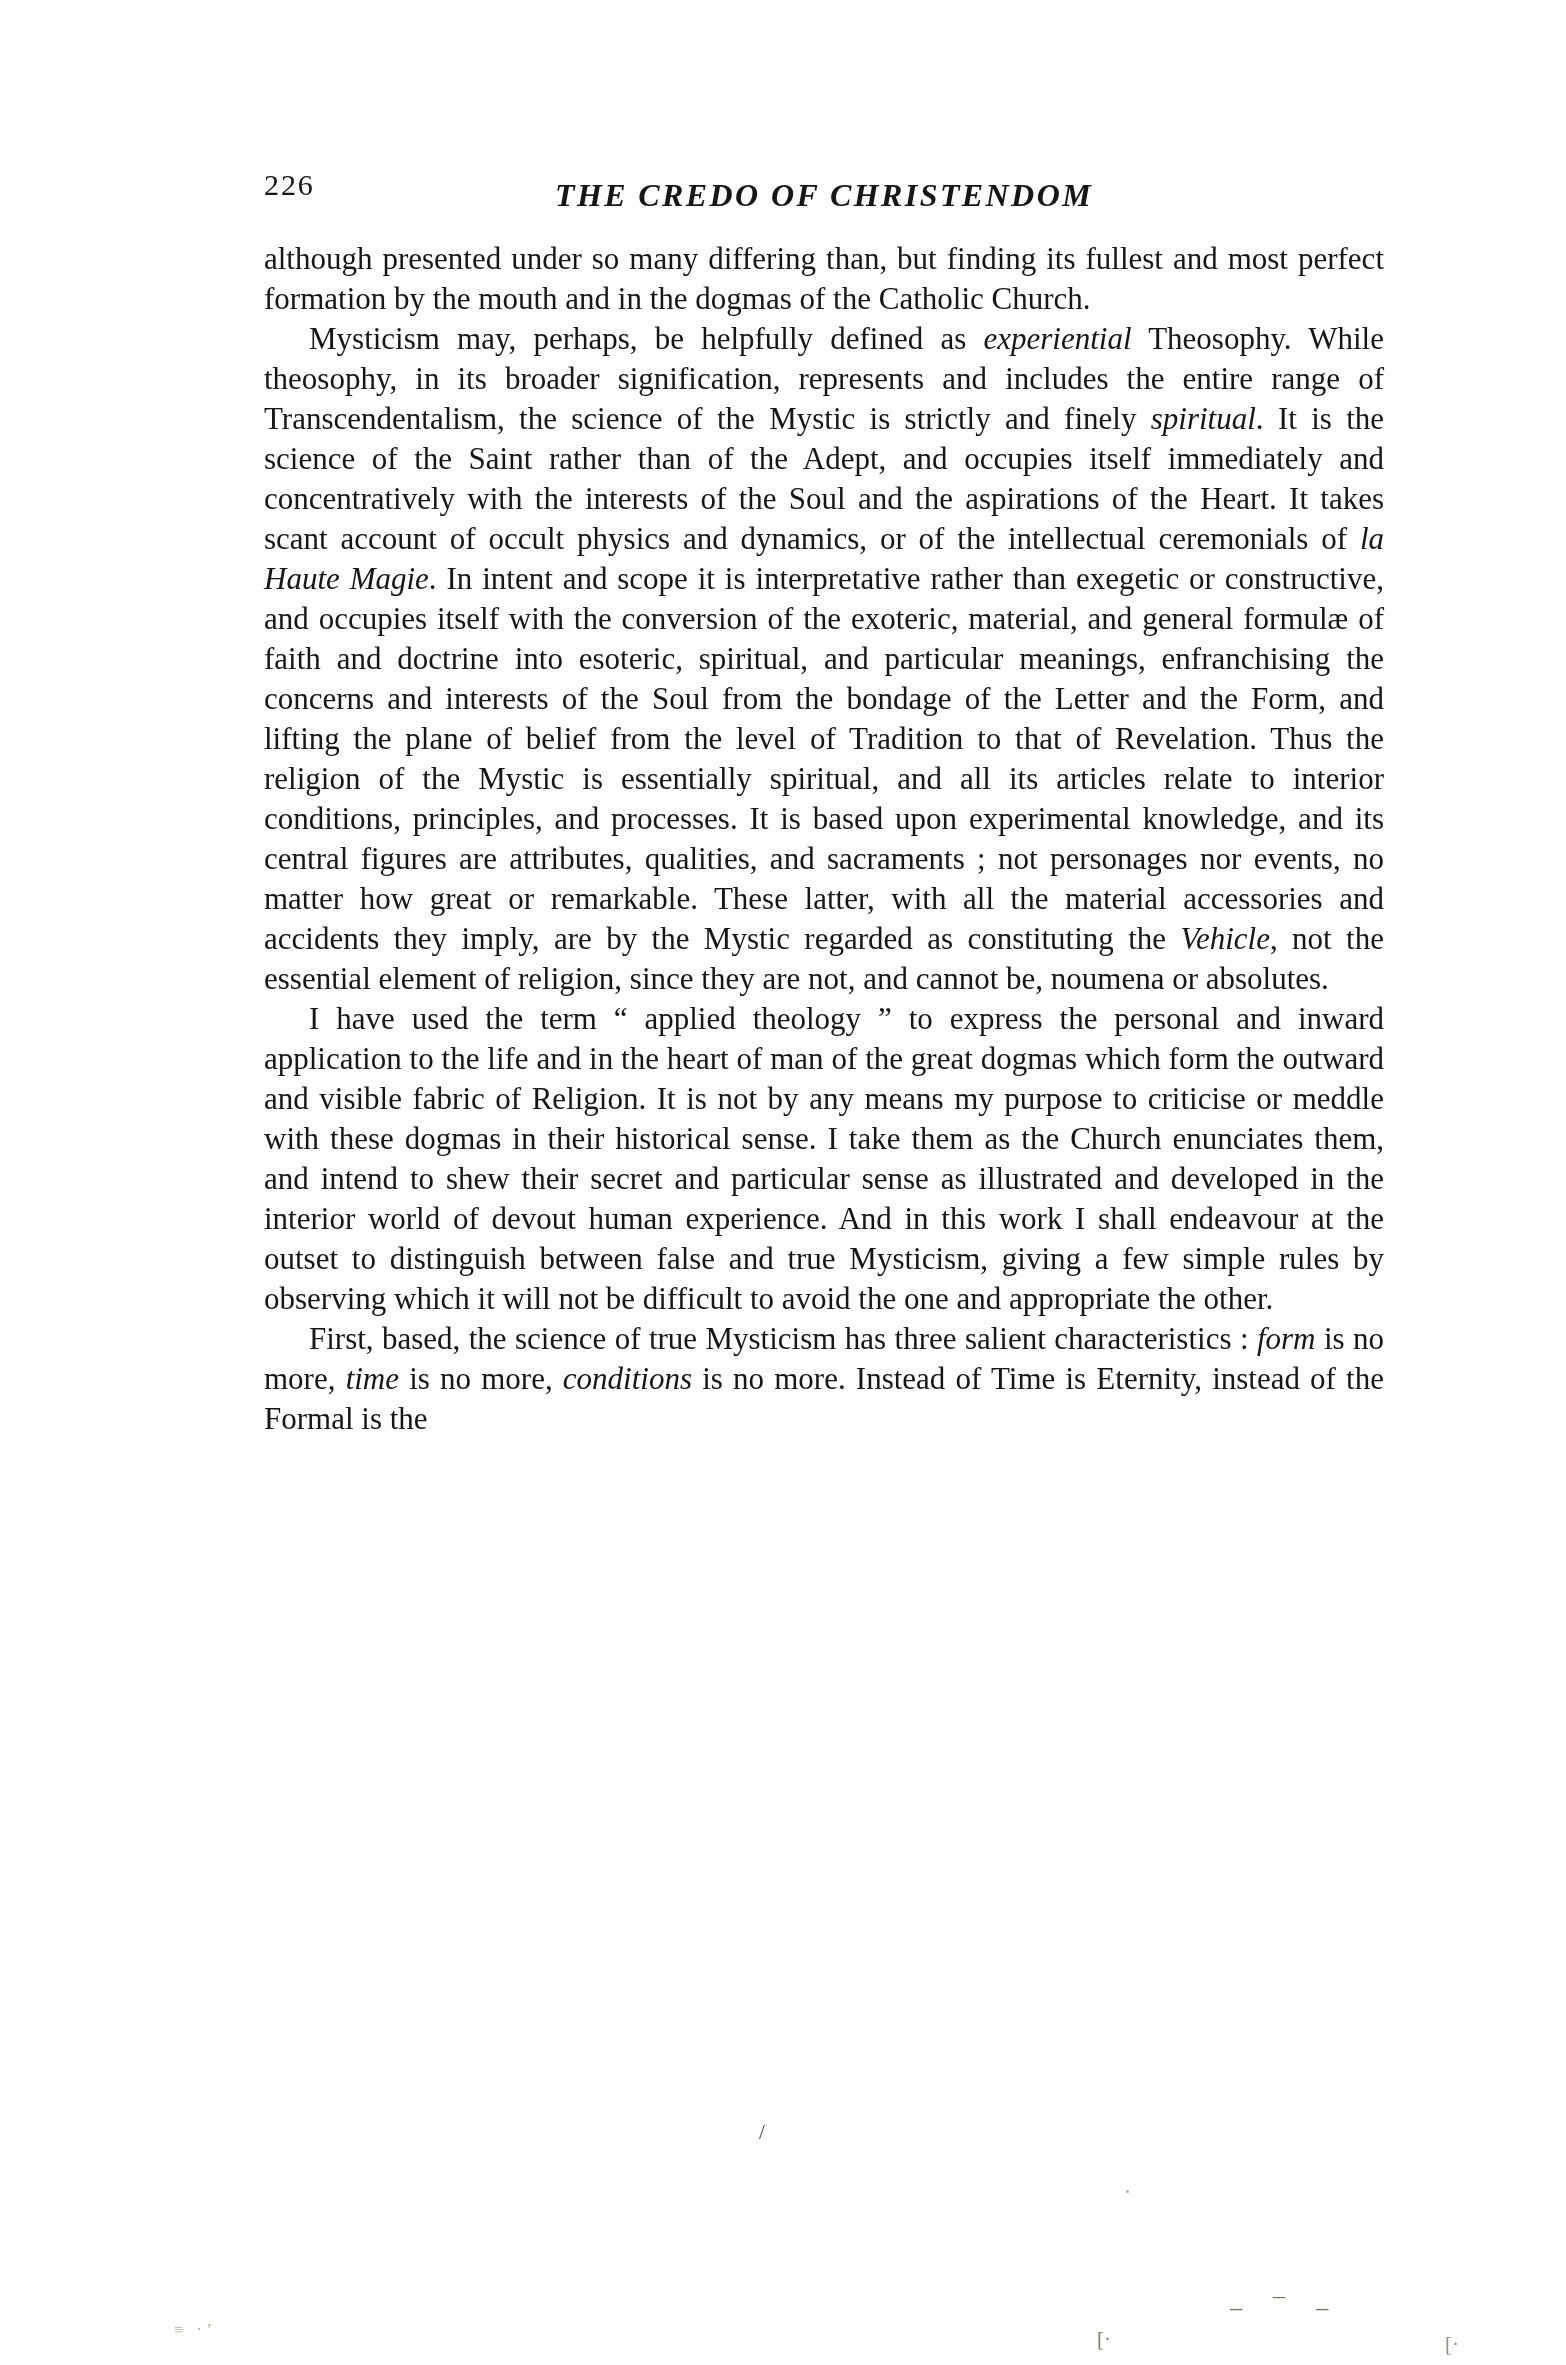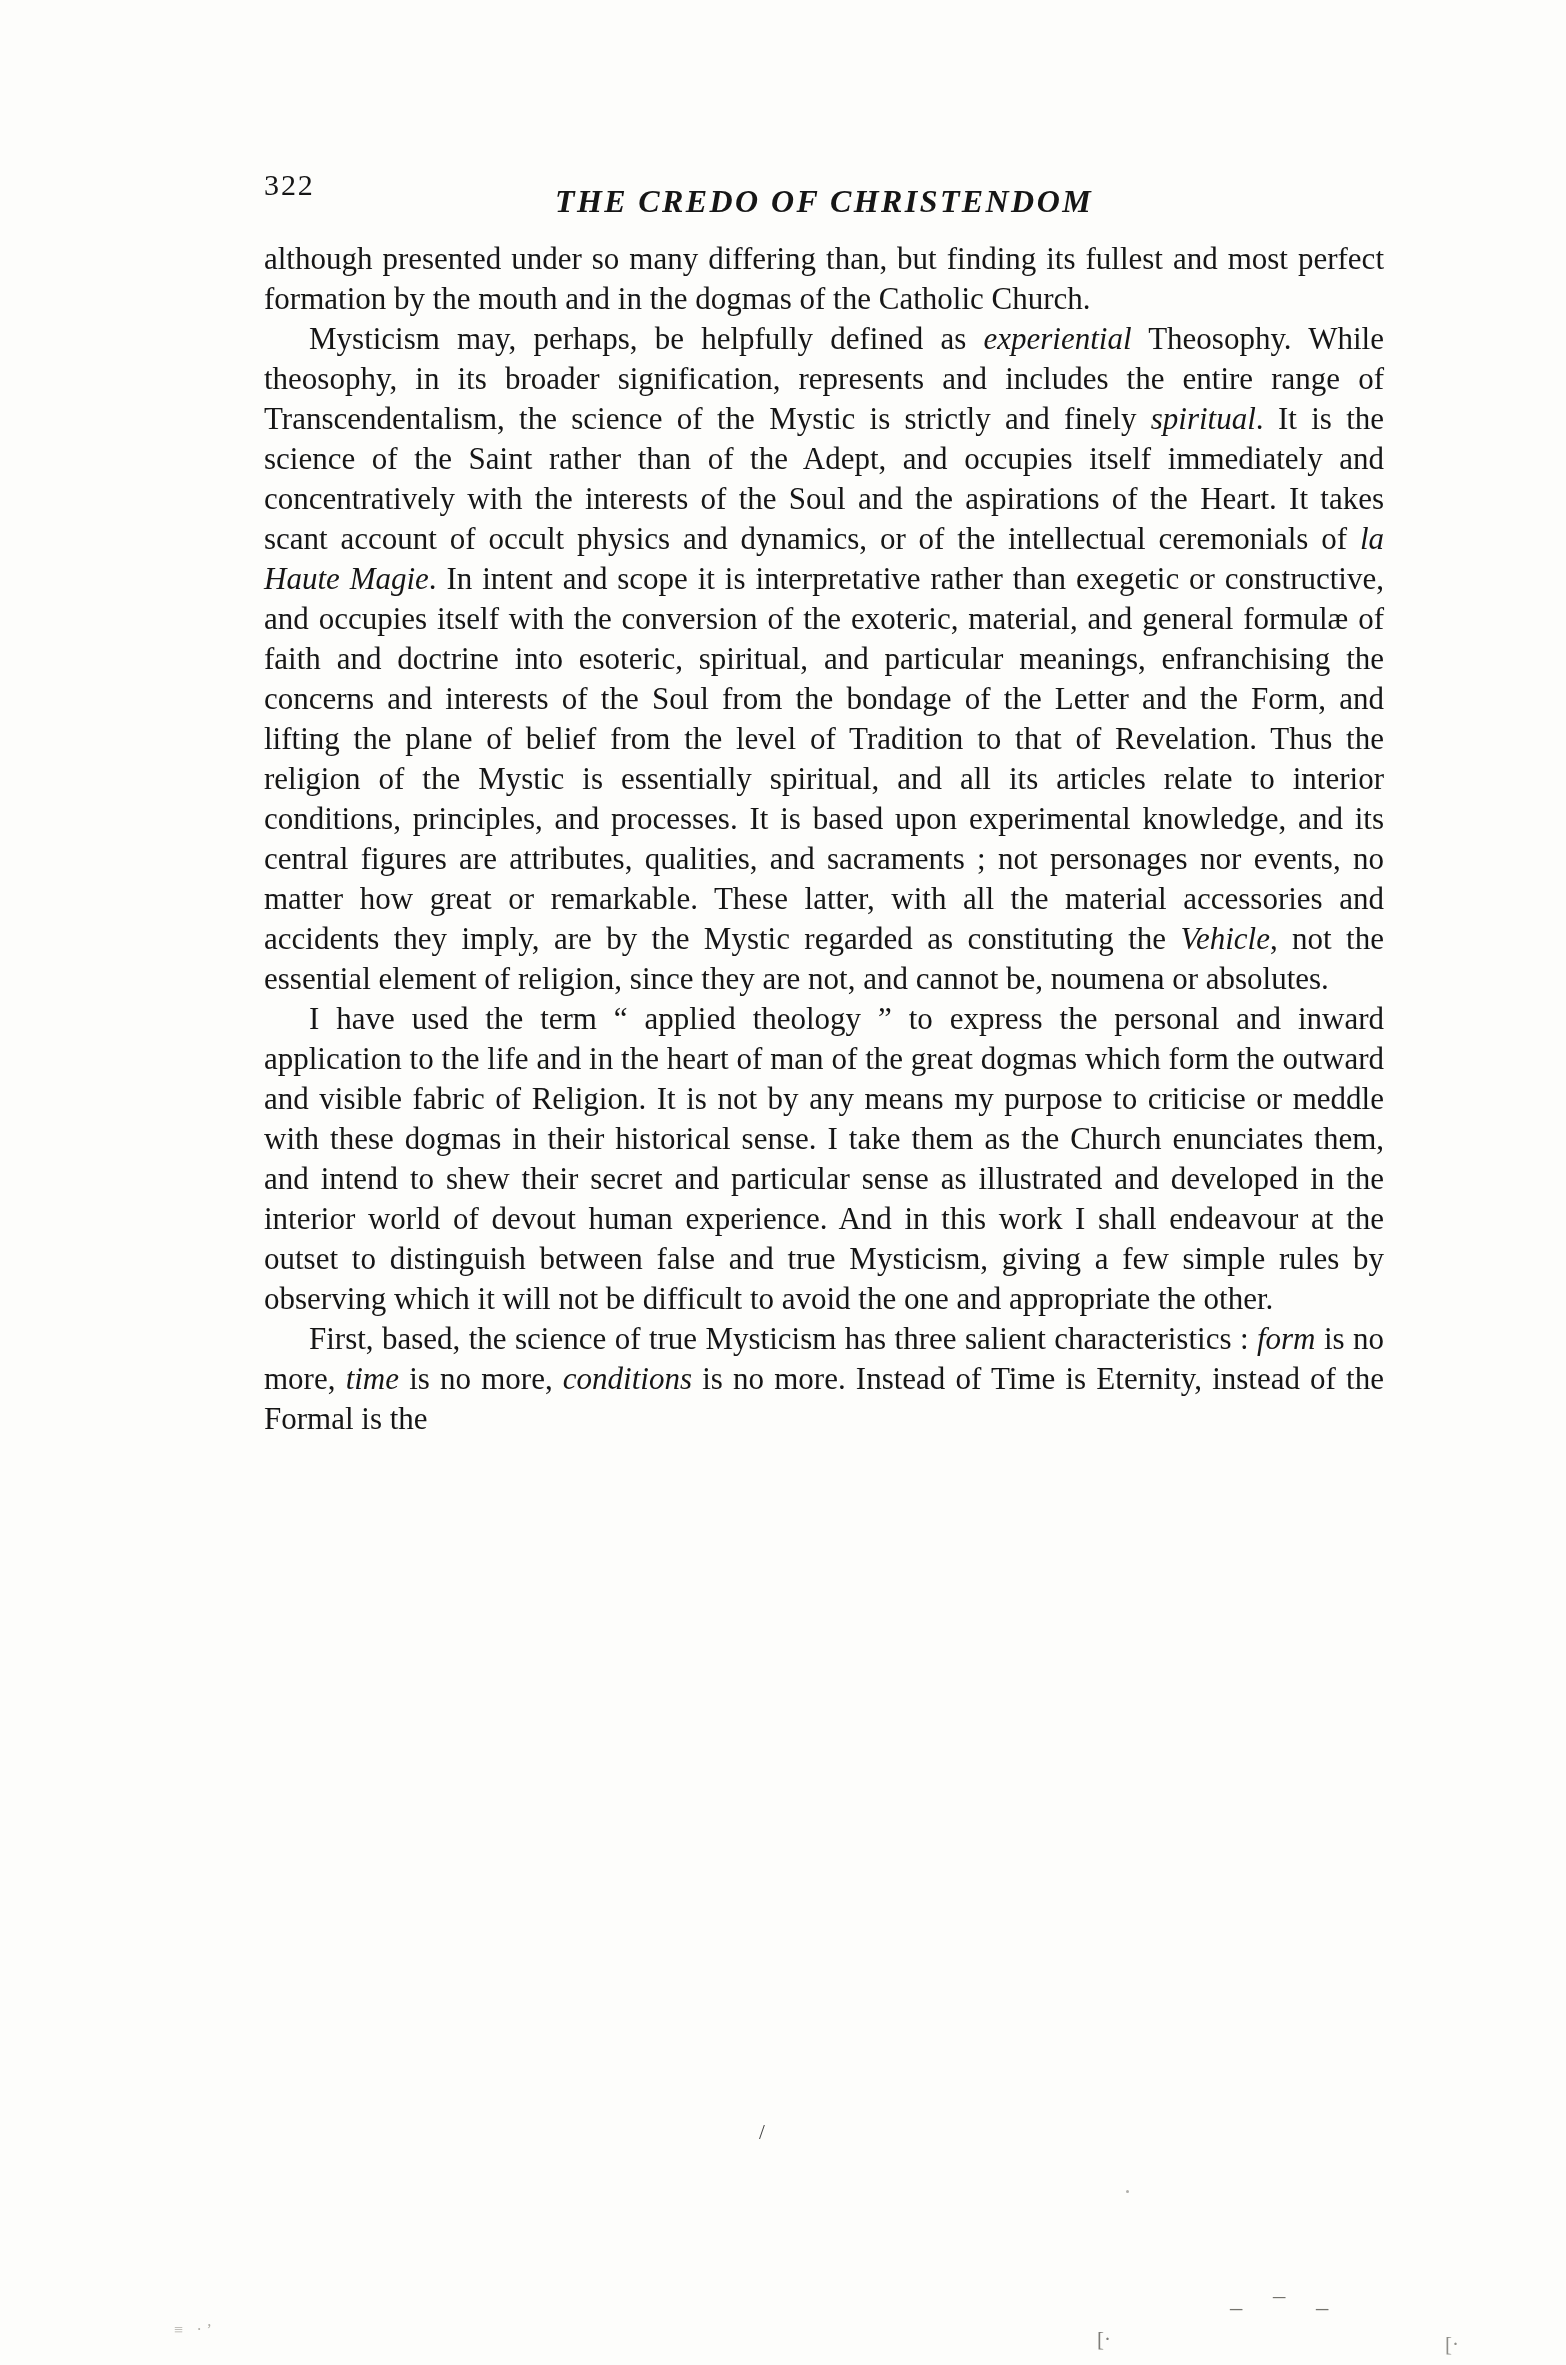--- a/index.html
+++ b/index.html
@@ -27,21 +27,21 @@
     position: absolute;
     left: 0;
     top: 2.8px;
     font-size: 30px;
     letter-spacing: 1.9px;
   }
   .running-title {
     position: absolute;
     left: 0;
     right: 0;
-    top: 18px;
+    top: 12px;
     text-align: center;
     font-style: italic;
     font-weight: bold;
     font-size: 32px;
     letter-spacing: 2.4px;
   }
   .text-block {
     position: absolute;
     top: 239px;
     left: 264px;
@@ -117,21 +117,21 @@
     font-size: 21px;
     color: rgba(70, 68, 62, 0.6);
   }
 </style>
 </head>
 <body>
 
 <div class="page">
 
   <div class="page-header">
-    <span class="page-number">322</span>
+    <span class="page-number">226</span>
     <span class="running-title">THE CREDO OF CHRISTENDOM</span>
   </div>
 
   <div class="text-block">
       <p class="para"><span>although presented under so many differing than, but finding its fullest and most perfect formation by the mouth and in the dogmas of the Catholic Church.</span></p>
       <p class="para indent"><span>Mysticism may, perhaps, be helpfully defined as </span><i>experiential</i><span> Theosophy. While theosophy, in its broader signification, represents and includes the entire range of Transcendentalism, the science of the Mystic is strictly and finely </span><i>spiritual</i><span>. It is the science of the Saint rather than of the Adept, and occupies itself immediately and concentratively with the interests of the Soul and the aspirations of the Heart. It takes scant account of occult physics and dynamics, or of the intellectual ceremonials of </span><i>la Haute Magie</i><span>. In intent and scope it is interpretative rather than exegetic or constructive, and occupies itself with the conversion of the exoteric, material, and general formulæ of faith and doctrine into esoteric, spiritual, and particular meanings, enfranchising the concerns and interests of the Soul from the bondage of the Letter and the Form, and lifting the plane of belief from the level of Tradition to that of Revelation. Thus the religion of the Mystic is essentially spiritual, and all its articles relate to interior conditions, principles, and processes. It is based upon experimental knowledge, and its central figures are attributes, qualities, and sacraments ; not personages nor events, no matter how great or remarkable. These latter, with all the material accessories and accidents they imply, are by the Mystic regarded as constituting the </span><i>Vehicle</i><span>, not the essential element of religion, since they are not, and cannot be, noumena or absolutes.</span></p>
       <p class="para indent"><span>I have used the term “ applied theology ” to express the personal and inward application to the life and in the heart of man of the great dogmas which form the outward and visible fabric of Religion. It is not by any means my purpose to criticise or meddle with these dogmas in their historical sense. I take them as the Church enunciates them, and intend to shew their secret and particular sense as illustrated and developed in the interior world of devout human experience. And in this work I shall endeavour at the outset to distinguish between false and true Mysticism, giving a few simple rules by observing which it will not be difficult to avoid the one and appropriate the other.</span></p>
       <p class="para indent"><span>First, based, the science of true Mysticism has three salient characteristics : </span><i>form</i><span> is no more, </span><i>time</i><span> is no more, </span><i>conditions</i><span> is no more. Instead of Time is Eternity, instead of the Formal is the</span></p>
     </div>
 

